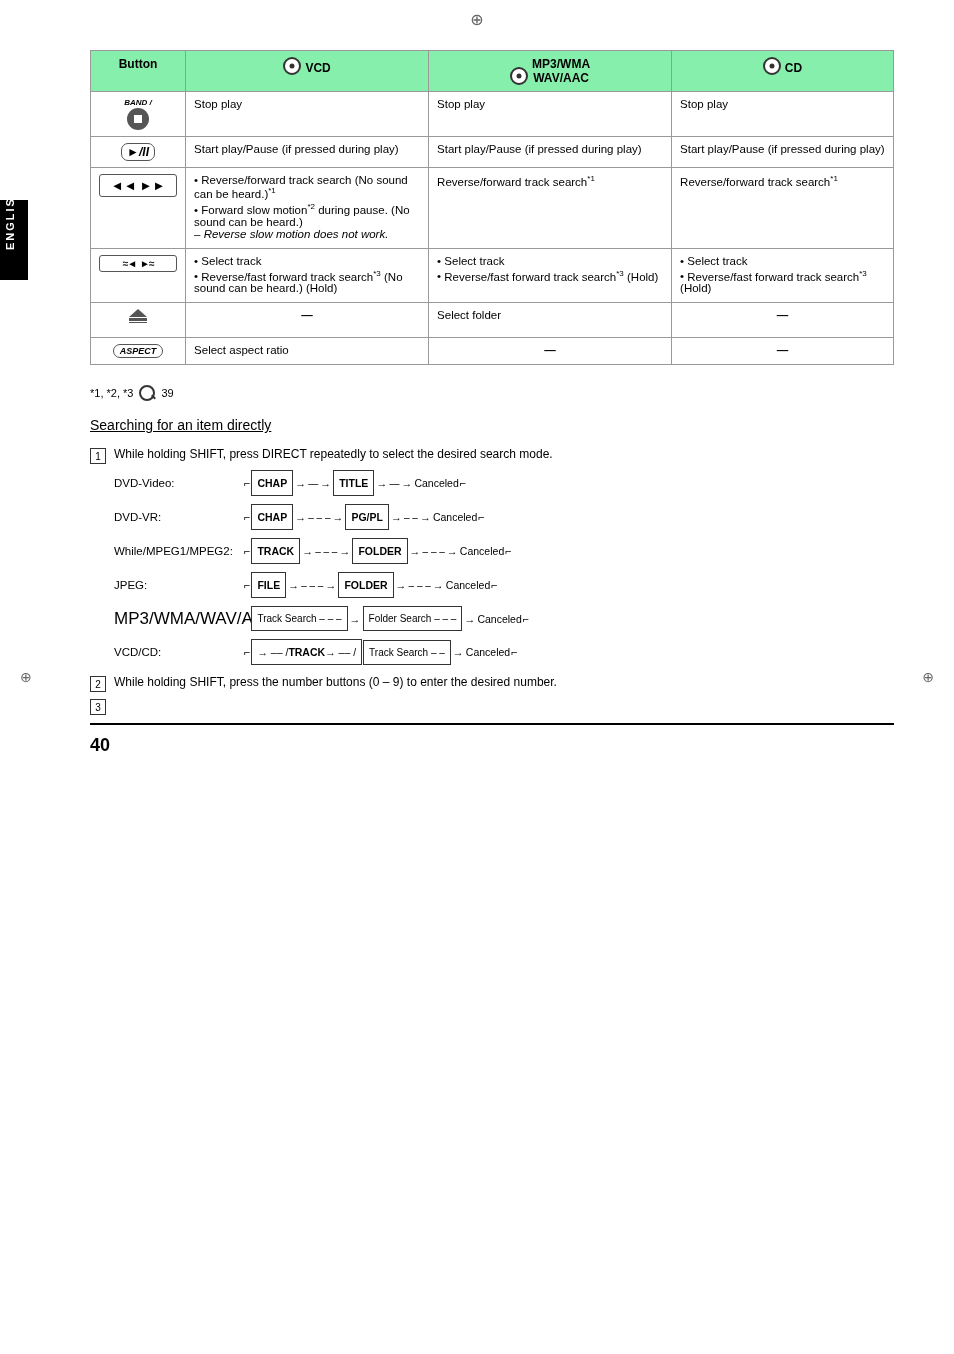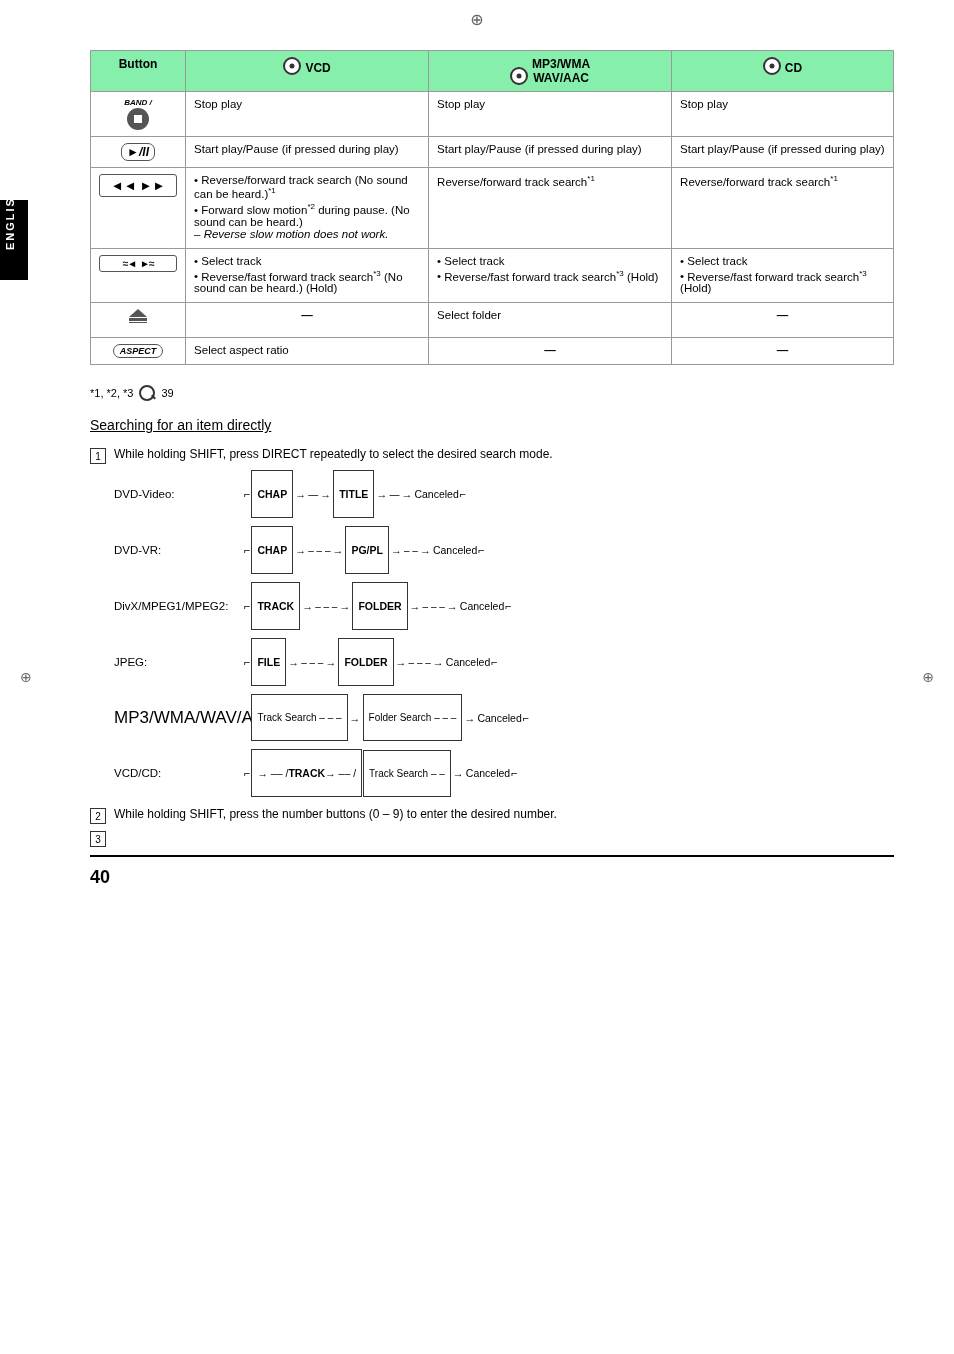--- a/index.html
+++ b/index.html
@@ -180,21 +180,21 @@
       display: flex;
       align-items: center;
       flex-wrap: nowrap;
       gap: 1px;
       font-size: 10.5px;
     }
     .flow-box {
       display: inline-flex;
       align-items: center;
       border: 1px solid #333;
-      padding: 17px 5px;
+      padding: 6px 5px;
       font-size: 10.5px;
       white-space: nowrap;
       background: #fff;
     }
     .flow-box.bold-text { font-weight: bold; }
     .flow-box.small-box {
       font-size: 10px;
     }
     .flow-arrow {
       font-size: 11px;
@@ -509,21 +509,21 @@
             <span class="flow-box bold-text">PG/PL</span>
             <span class="flow-arrow">→</span>
             <span style="font-size:10px;">– –</span>
             <span class="flow-arrow">→</span>
             <span style="font-size:10.5px;">Canceled</span>
             <span style="font-size:11px;">⌐</span>
           </div>
         </div>
 
         <div style="display:flex; align-items:center; margin-bottom:8px;">
-          <span style="width:130px; font-size:11.5px;">DivX/MPEG1/MPEG2:</span>
+          <span style="width:130px; font-size:11.5px;">While/MPEG1/MPEG2:</span>
           <div class="flow-diagram">
             <span style="font-size:11px;">⌐</span>
             <span class="flow-box bold-text">TRACK</span>
             <span class="flow-arrow">→</span>
             <span style="font-size:10px;">– – –</span>
             <span class="flow-arrow">→</span>
             <span class="flow-box bold-text">FOLDER</span>
             <span class="flow-arrow">→</span>
             <span style="font-size:10px;">– – –</span>
             <span class="flow-arrow">→</span>

